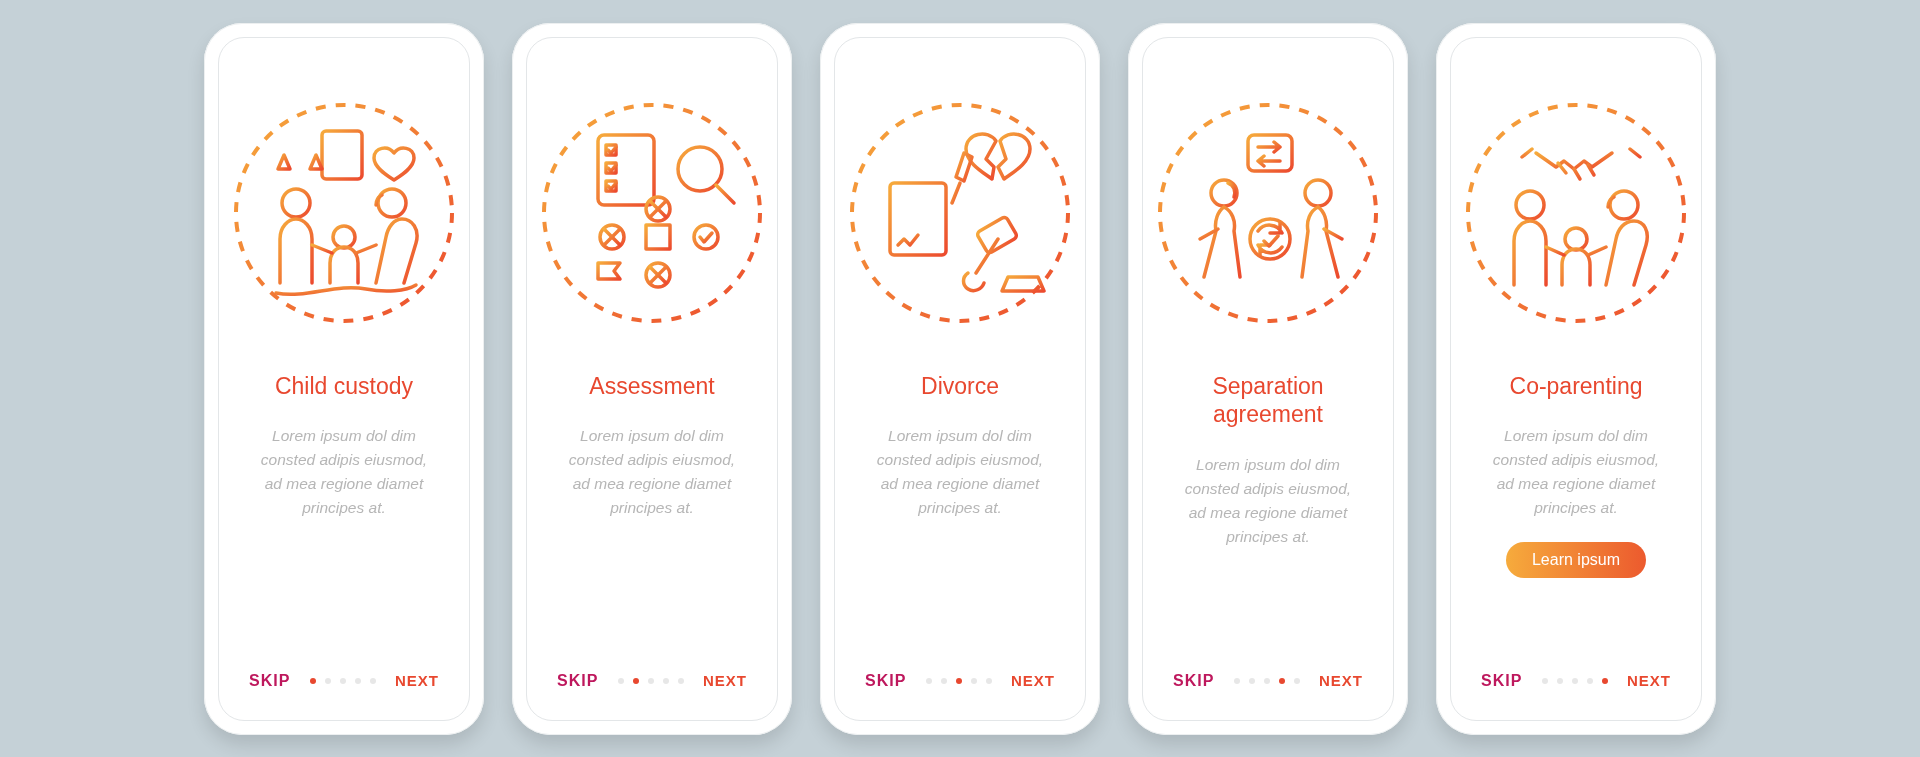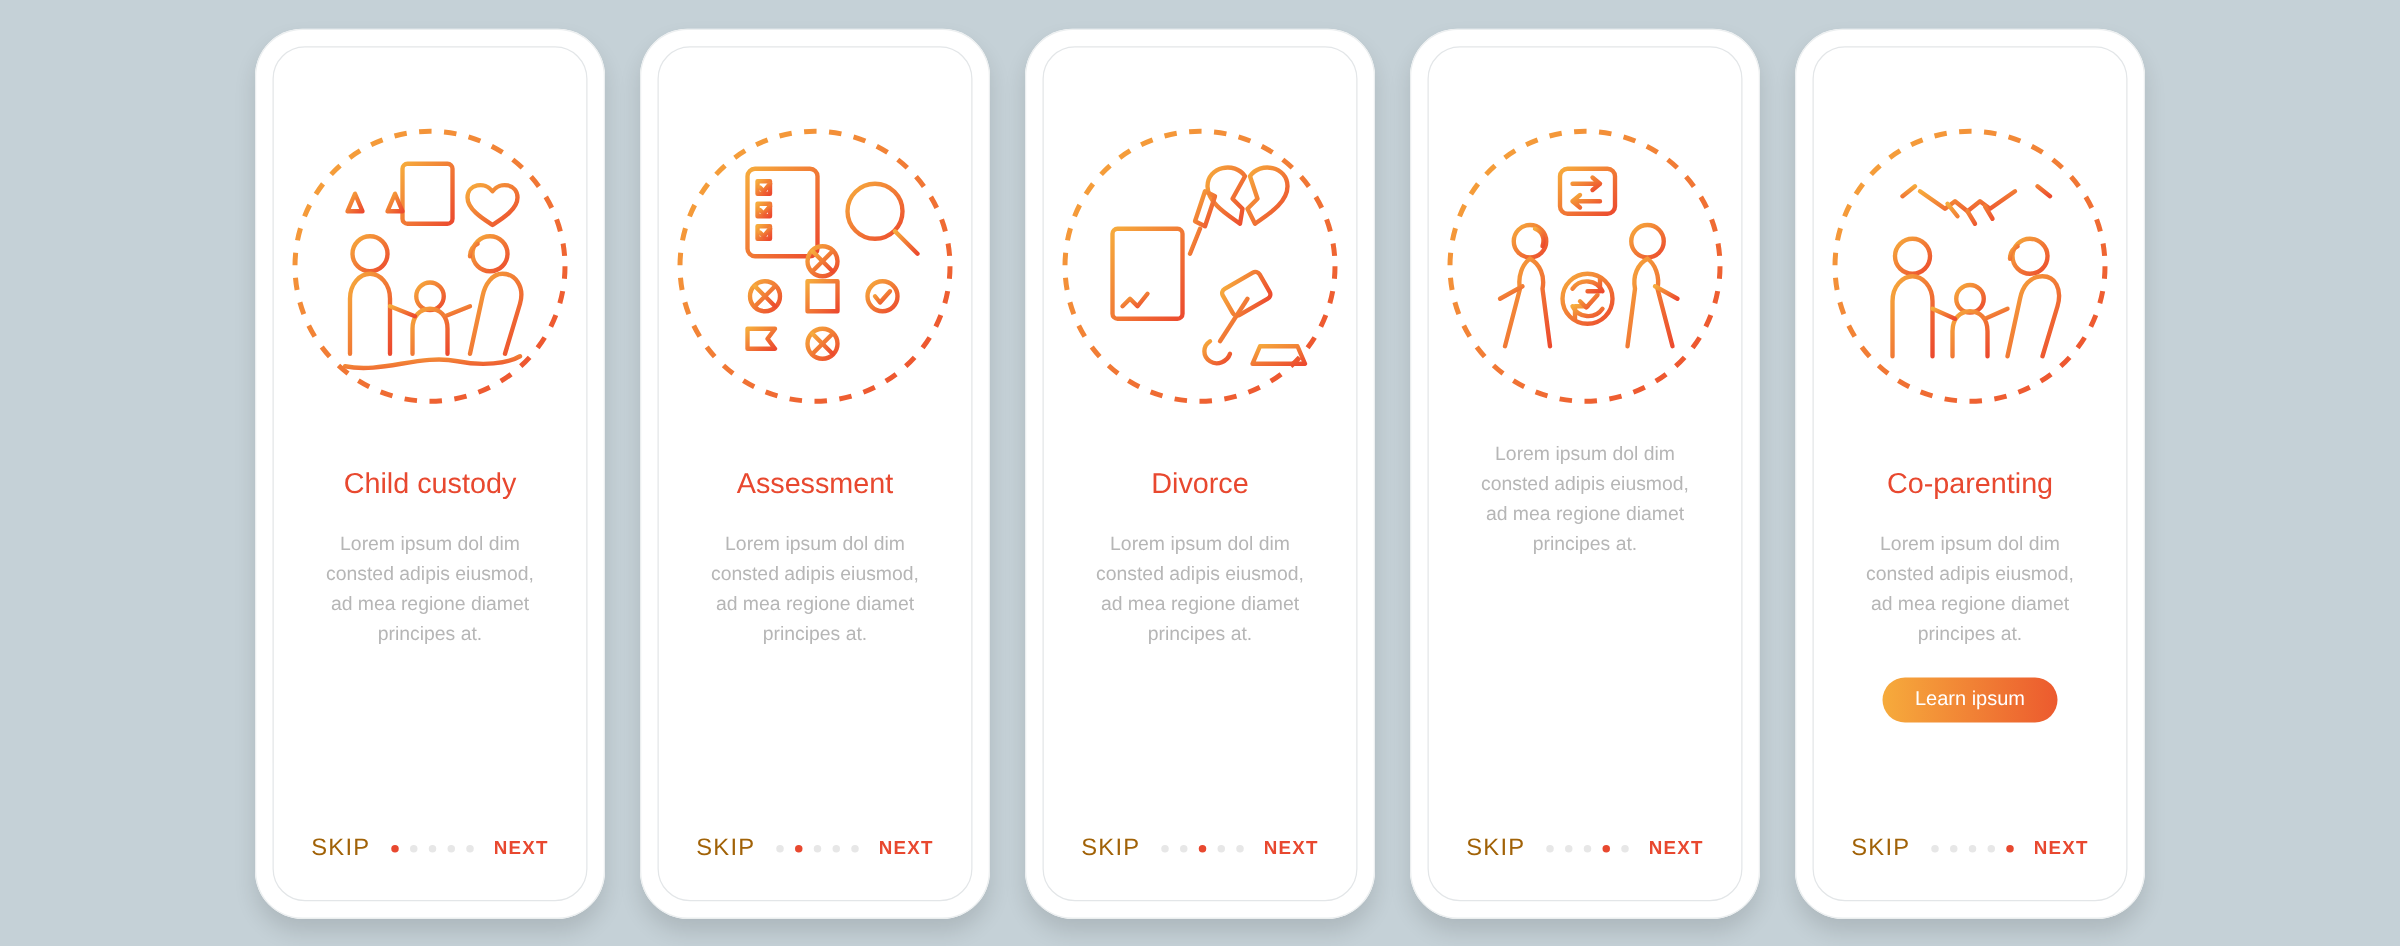--- a/index.html
+++ b/index.html
@@ -66,20 +66,21 @@
     text-align: center;
     line-height: 1.25;
   }
   .desc {
     margin-top: 24px;
     font-size: 15.5px;
     color: #b6b6b6;
     text-align: center;
     line-height: 1.55;
     max-width: 250px;
+    font-style: italic;
   }
   .cta {
     margin-top: 22px;
     padding: 9px 26px;
     border-radius: 999px;
     color: #fff;
     font-size: 16px;
     background: linear-gradient(90deg,#f6ab3c 0%,#ec5a2e 100%);
     border: none;
     cursor: pointer;
@@ -87,24 +88,25 @@
   .navrow {
     position: absolute;
     bottom: 30px;
     left: 30px; right: 30px;
     display: flex;
     align-items: center;
     justify-content: space-between;
     gap: 10px;
   }
   .skip {
-    font-size: 19px;
+    font-size: 16px;
     letter-spacing: 1px;
-    color: #a16207;
+    color: #be185d;
     cursor: pointer;
+    font-weight: bold;
   }
   .next {
     font-size: 15px;
     letter-spacing: 1px;
     color: #e8482f;
     cursor: pointer;
     font-weight: bold;
   }
   .dots {
     display: flex;
@@ -329,20 +331,21 @@
               <path d="M156 116l18 10"></path>
 
               <circle cx="102" cy="126" r="20"></circle>
               <path d="M90 118a14 14 0 0 1 24 2m-2-10v10h-10"></path>
               <path d="M114 134a14 14 0 0 1-24-2m2 10v-10h10"></path>
               <path d="M96 128l5 5 9-10"></path>
             </g>
           </svg>
         </div>
       </div>
+      <div class="title">Separation agreement</div>
       <div class="desc">Lorem ipsum dol dim consted adipis eiusmod, ad mea regione diamet principes at.</div>
       <div class="navrow">
         <span class="skip">SKIP</span>
         <span class="dots">
           <span class="dot"></span>
           <span class="dot"></span>
           <span class="dot"></span>
           <span class="dot active"></span>
           <span class="dot"></span>
         </span>

